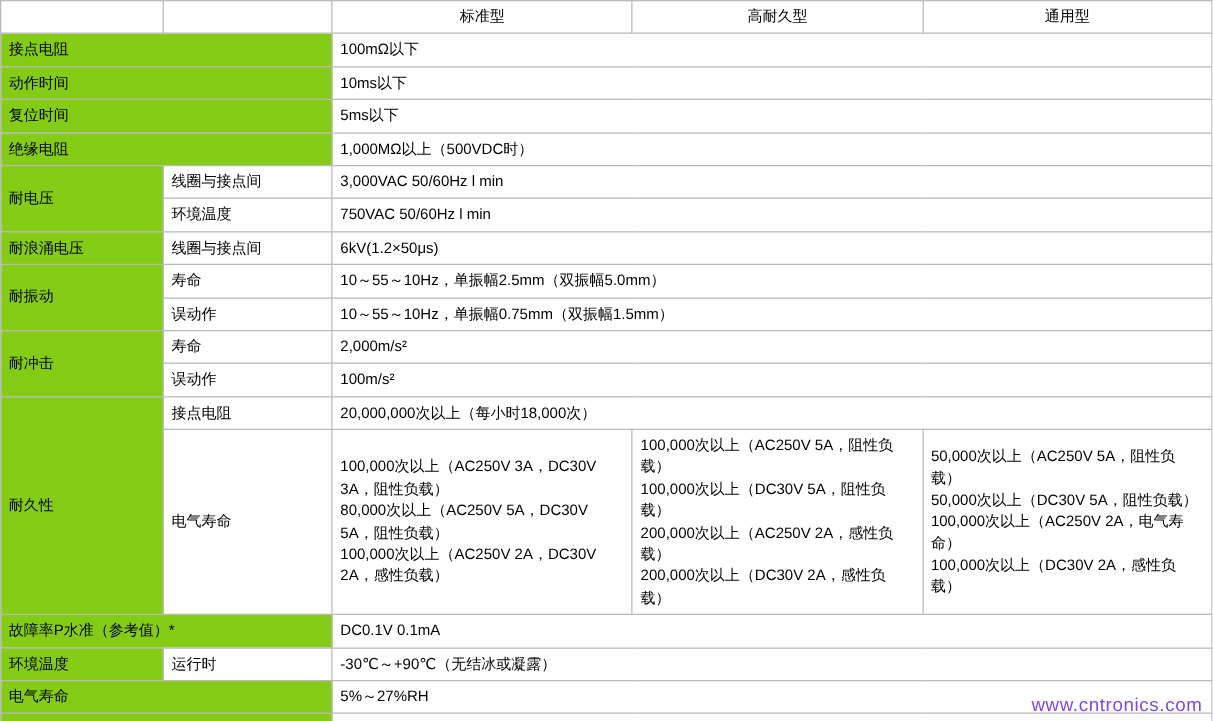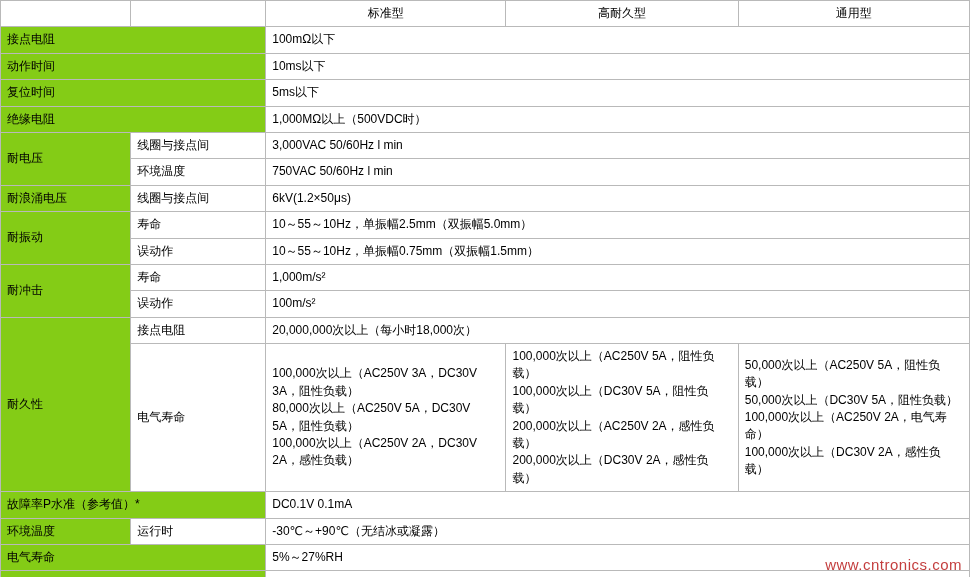--- a/index.html
+++ b/index.html
@@ -39,21 +39,21 @@
   td.val {
     text-align: left;
   }
   td.multi {
     vertical-align: middle;
   }
   .watermark {
     position: absolute;
     right: 8px;
     bottom: 4px;
-    color: #b91c1c;
+    color: #6d28d9;
     font-size: 15px;
     letter-spacing: 0.5px;
     opacity: 0.85;
   }
 </style>
 </head>
 <body>
 
 <table class="spec">
   <colgroup>
@@ -116,21 +116,21 @@
       <td class="val" colspan="3">10～55～10Hz，单振幅2.5mm（双振幅5.0mm）</td>
     </tr>
     <tr>
       <td>误动作</td>
       <td class="val" colspan="3">10～55～10Hz，单振幅0.75mm（双振幅1.5mm）</td>
     </tr>
 
     <tr>
       <td class="lbl1 multi" rowspan="2">耐冲击</td>
       <td>寿命</td>
-      <td class="val" colspan="3">1,000m/s²</td>
+      <td class="val" colspan="3">2,000m/s²</td>
     </tr>
     <tr>
       <td>误动作</td>
       <td class="val" colspan="3">100m/s²</td>
     </tr>
 
     <tr>
       <td class="lbl1 multi" rowspan="2">耐久性</td>
       <td>接点电阻</td>
       <td class="val" colspan="3">20,000,000次以上（每小时18,000次）</td>

